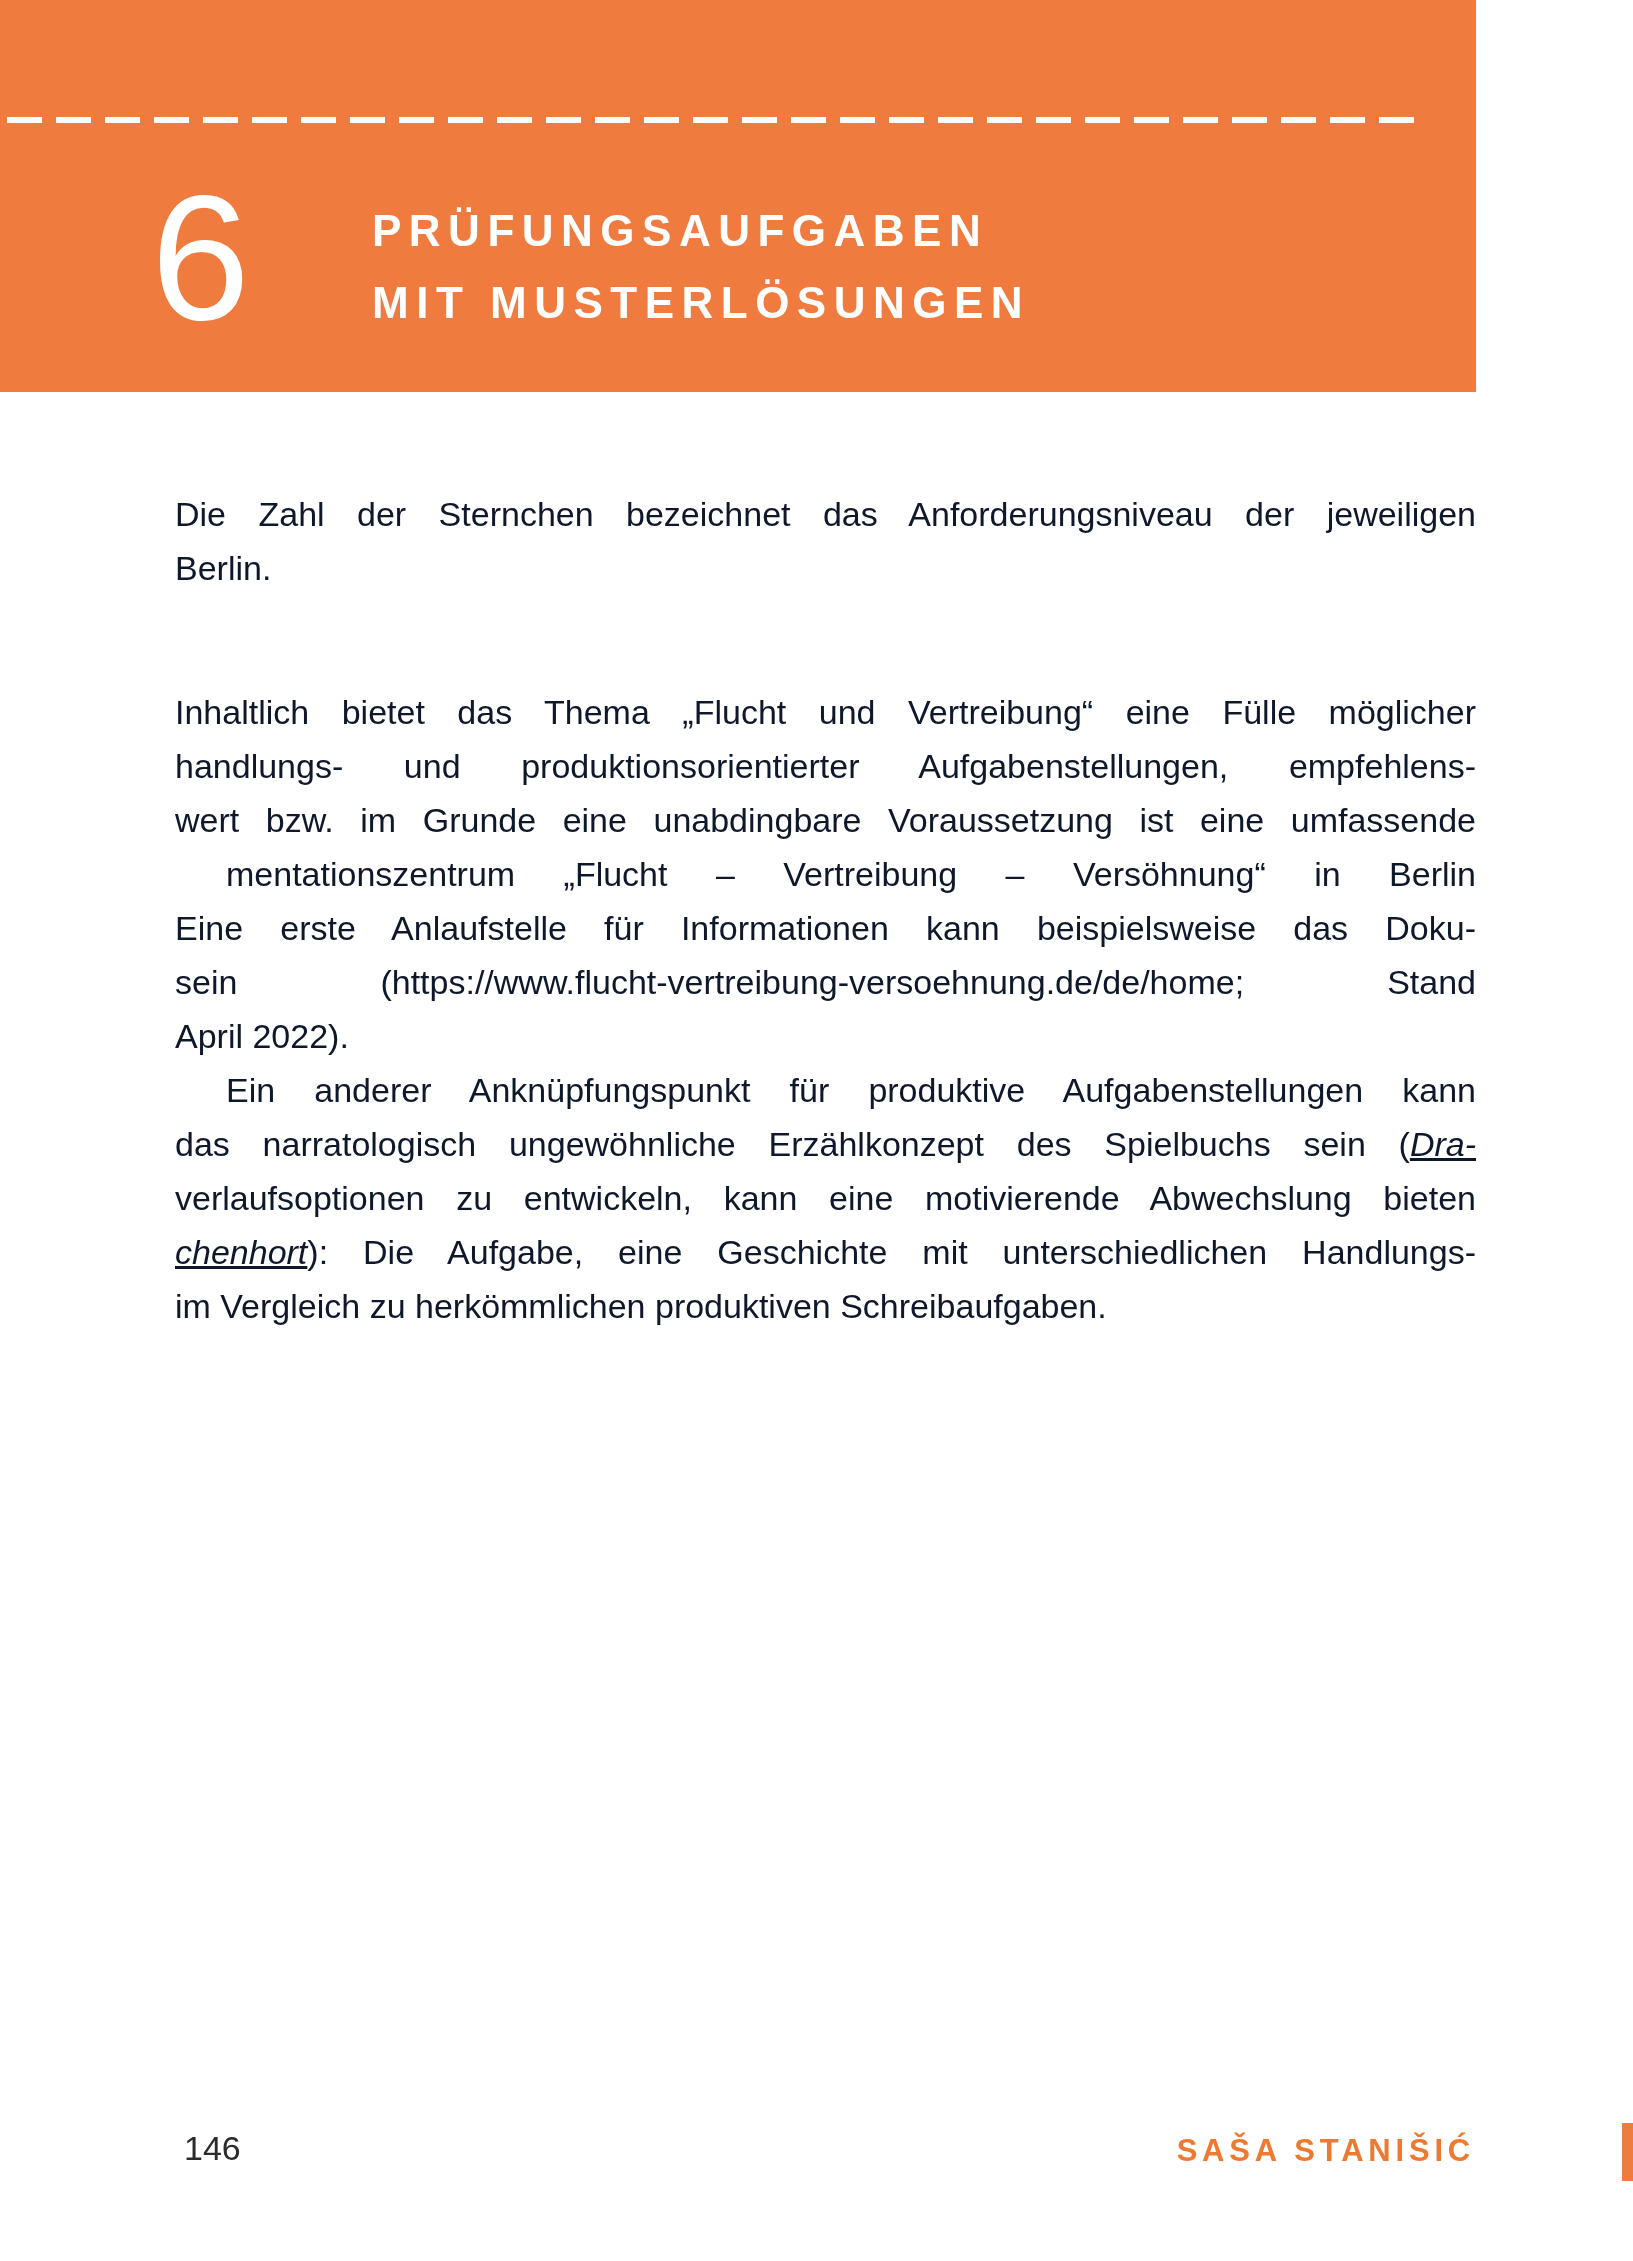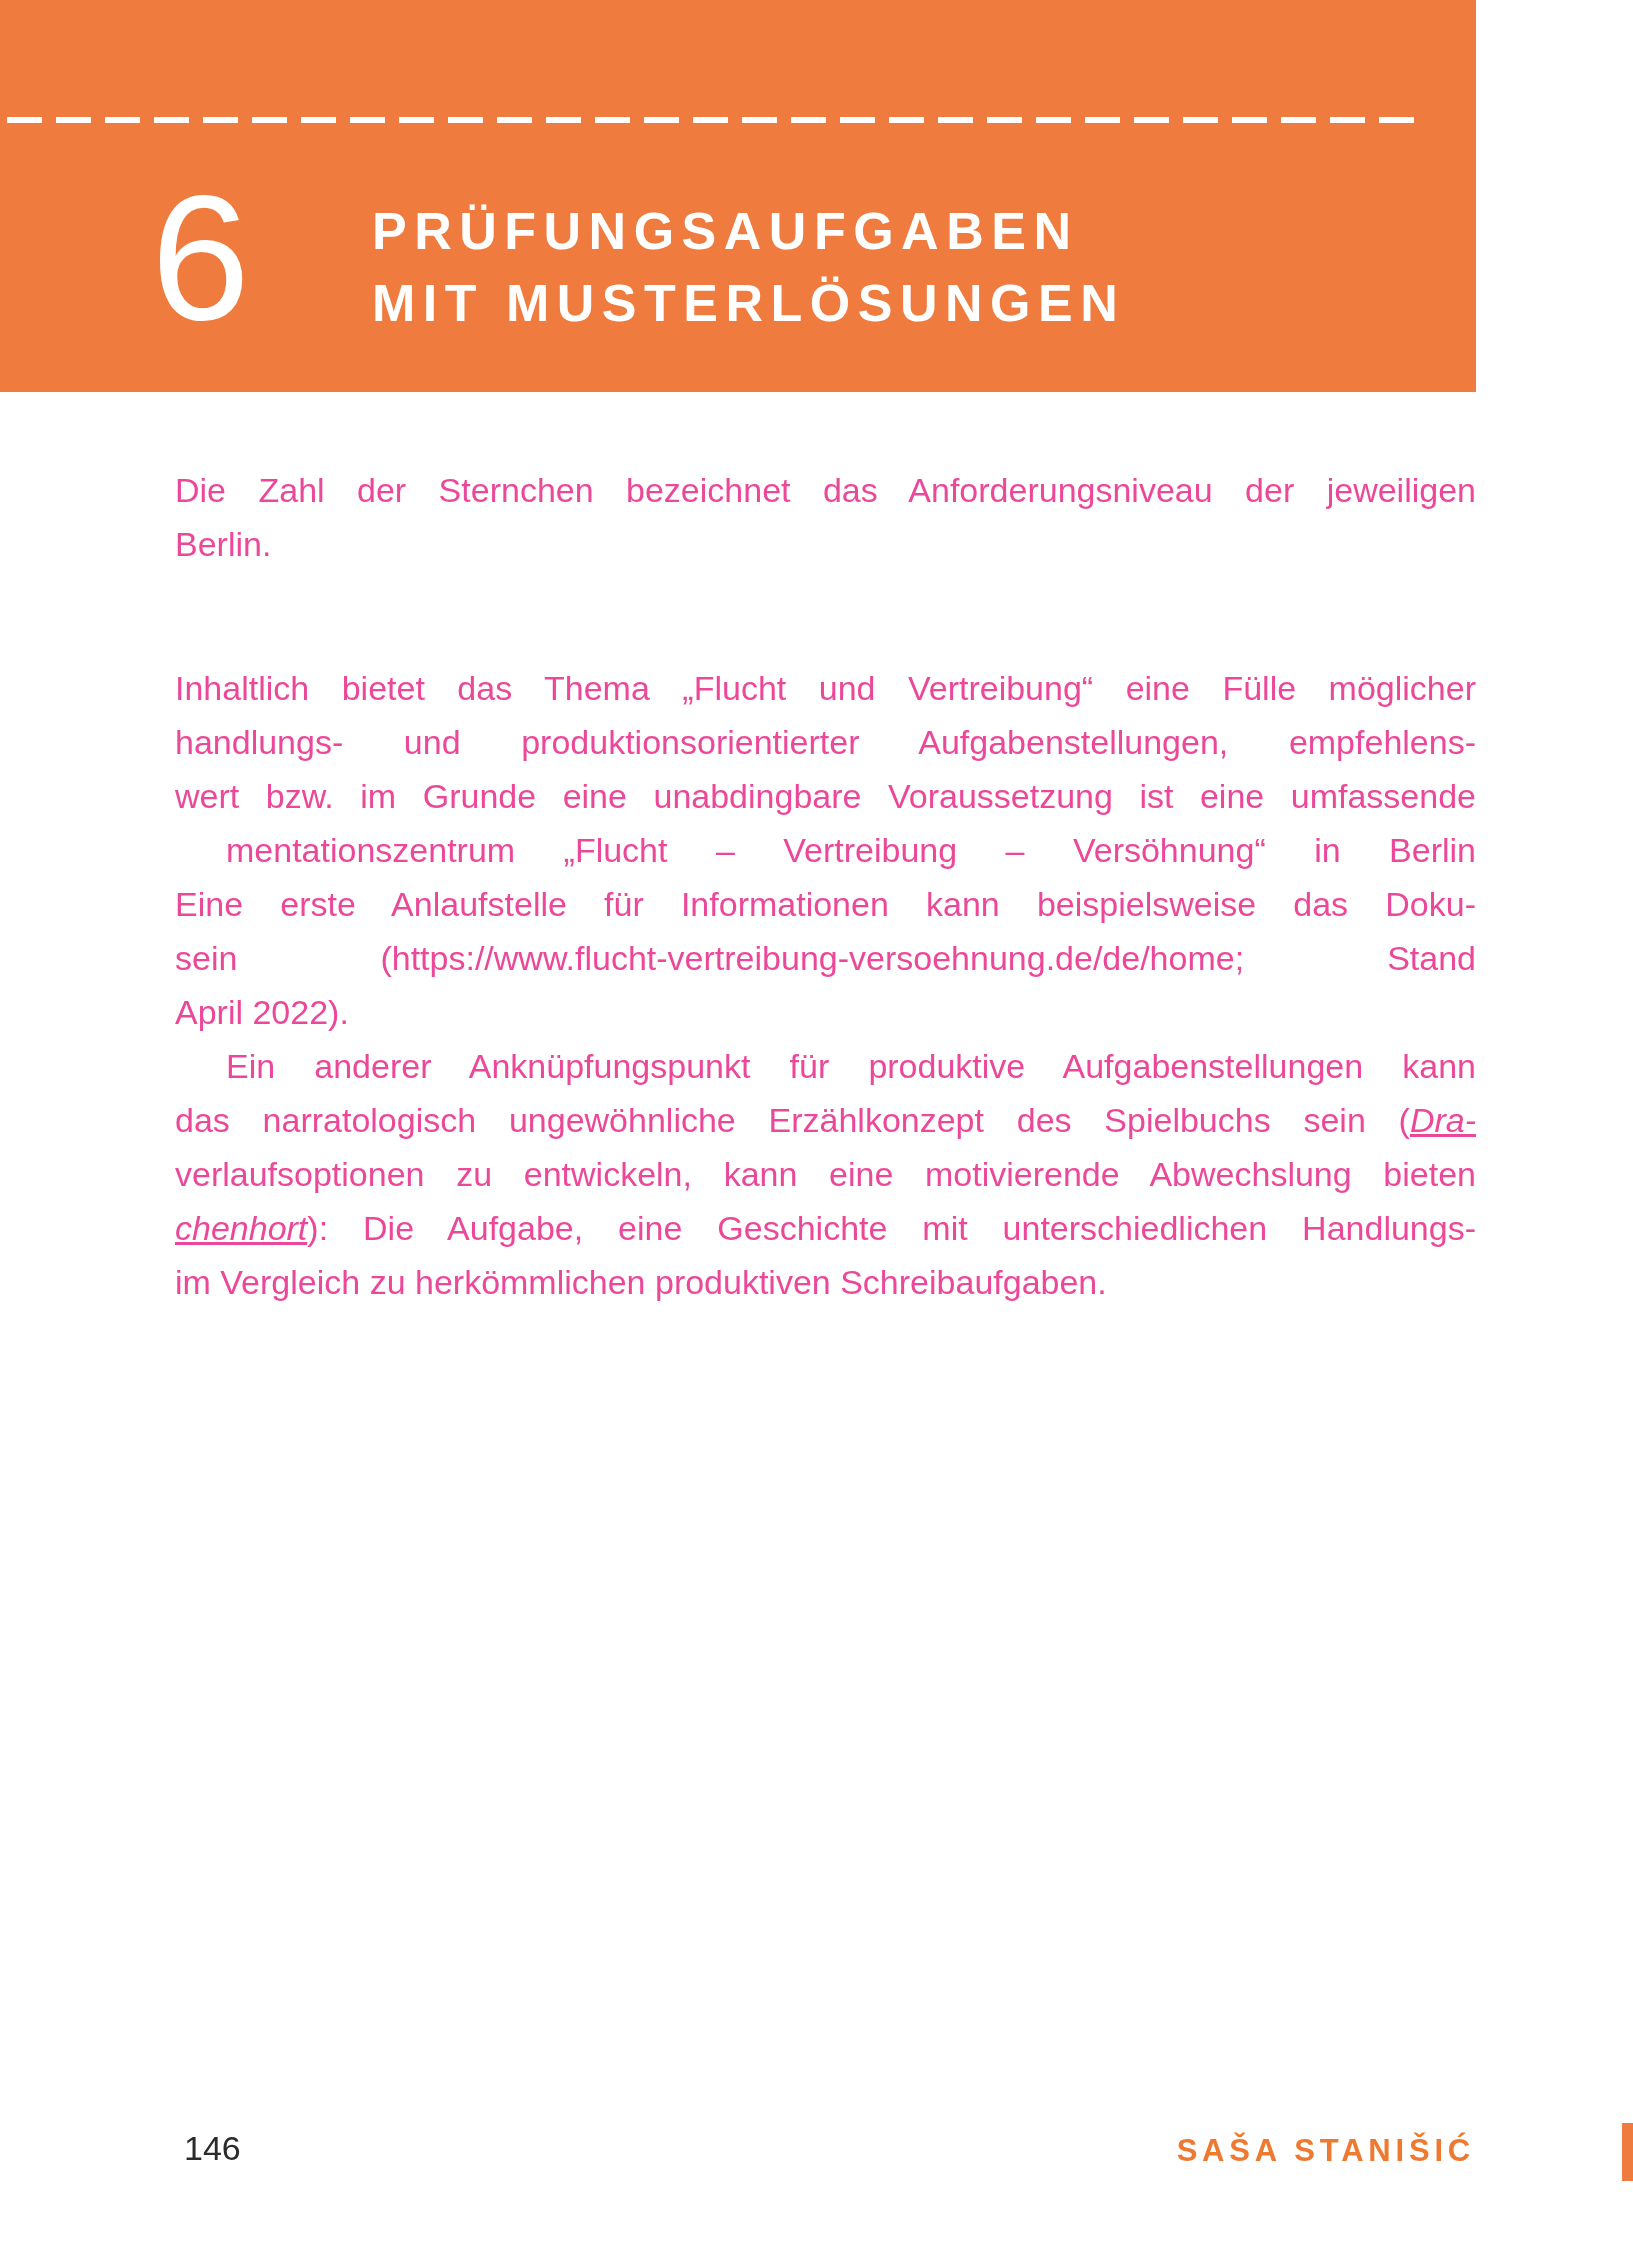--- a/index.html
+++ b/index.html
@@ -36,34 +36,34 @@
     color: #ffffff;
     font-size: 178px;
     line-height: 178px;
     font-weight: 400;
   }
   .banner-title {
     position: absolute;
     left: 372px; top: 195px;
     color: #ffffff;
     font-weight: 700;
-    font-size: 52px;
+    font-size: 44px;
     line-height: 72px;
     letter-spacing: 7.5px;
     white-space: nowrap;
   }
 
   
   .body-text {
     position: absolute;
-    left: 175px; top: 463px;
+    left: 175px; top: 487px;
     width: 1301px;
     font-size: 34px;
     line-height: 54px;
-    color: #ec4899;
+    color: #0f172a;
   }
   .para .line {
     text-align: justify;
     text-align-last: justify;
   }
   .para .line.last {
     text-align-last: left;
   }
   .para.indent .line:first-child {
     text-indent: 51px;

